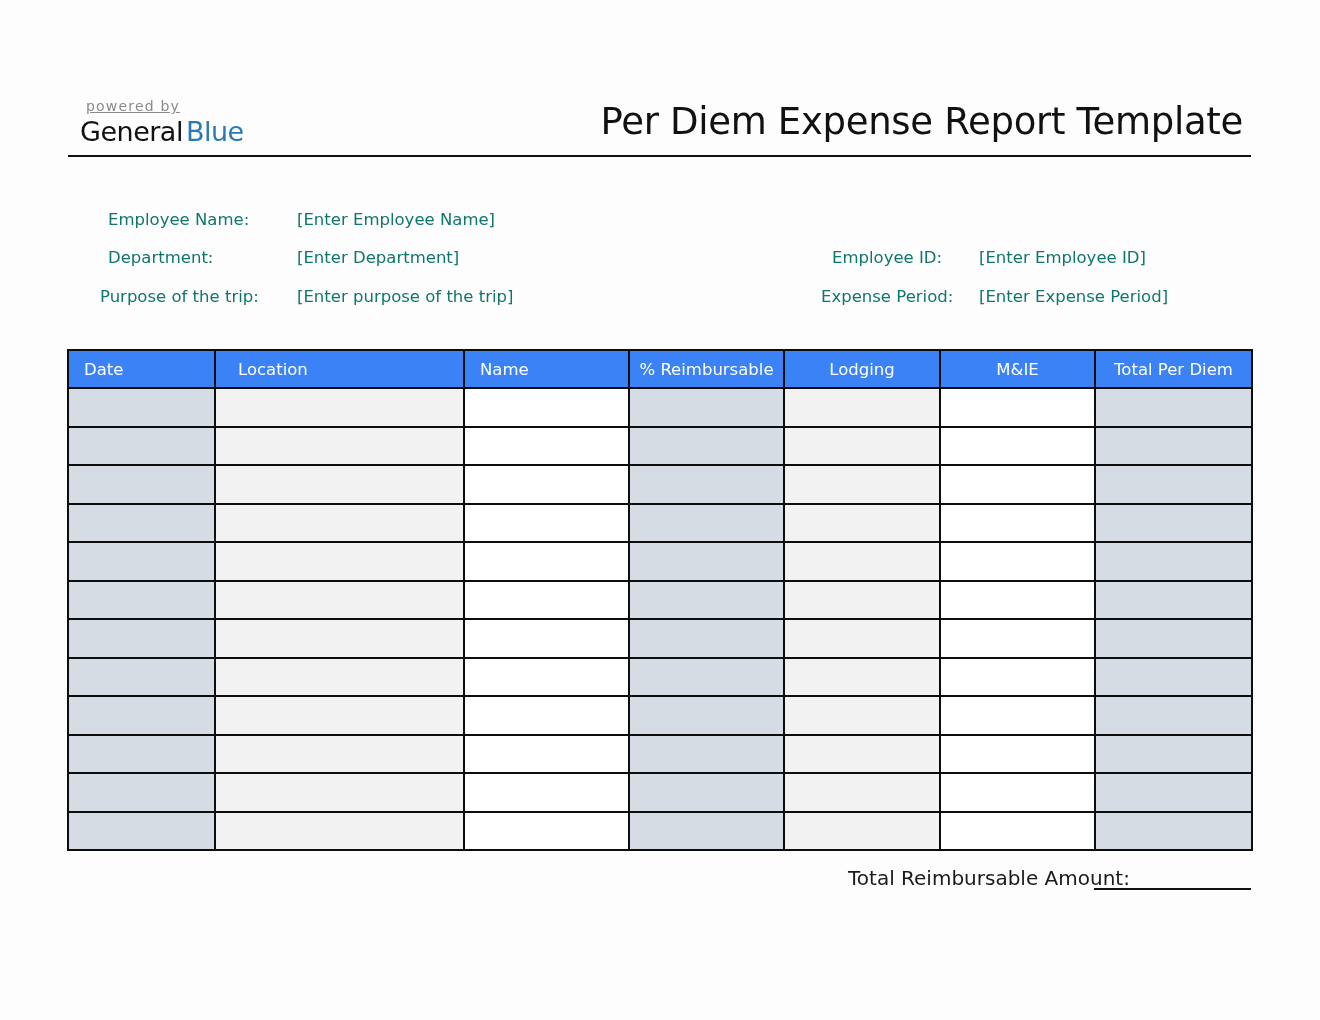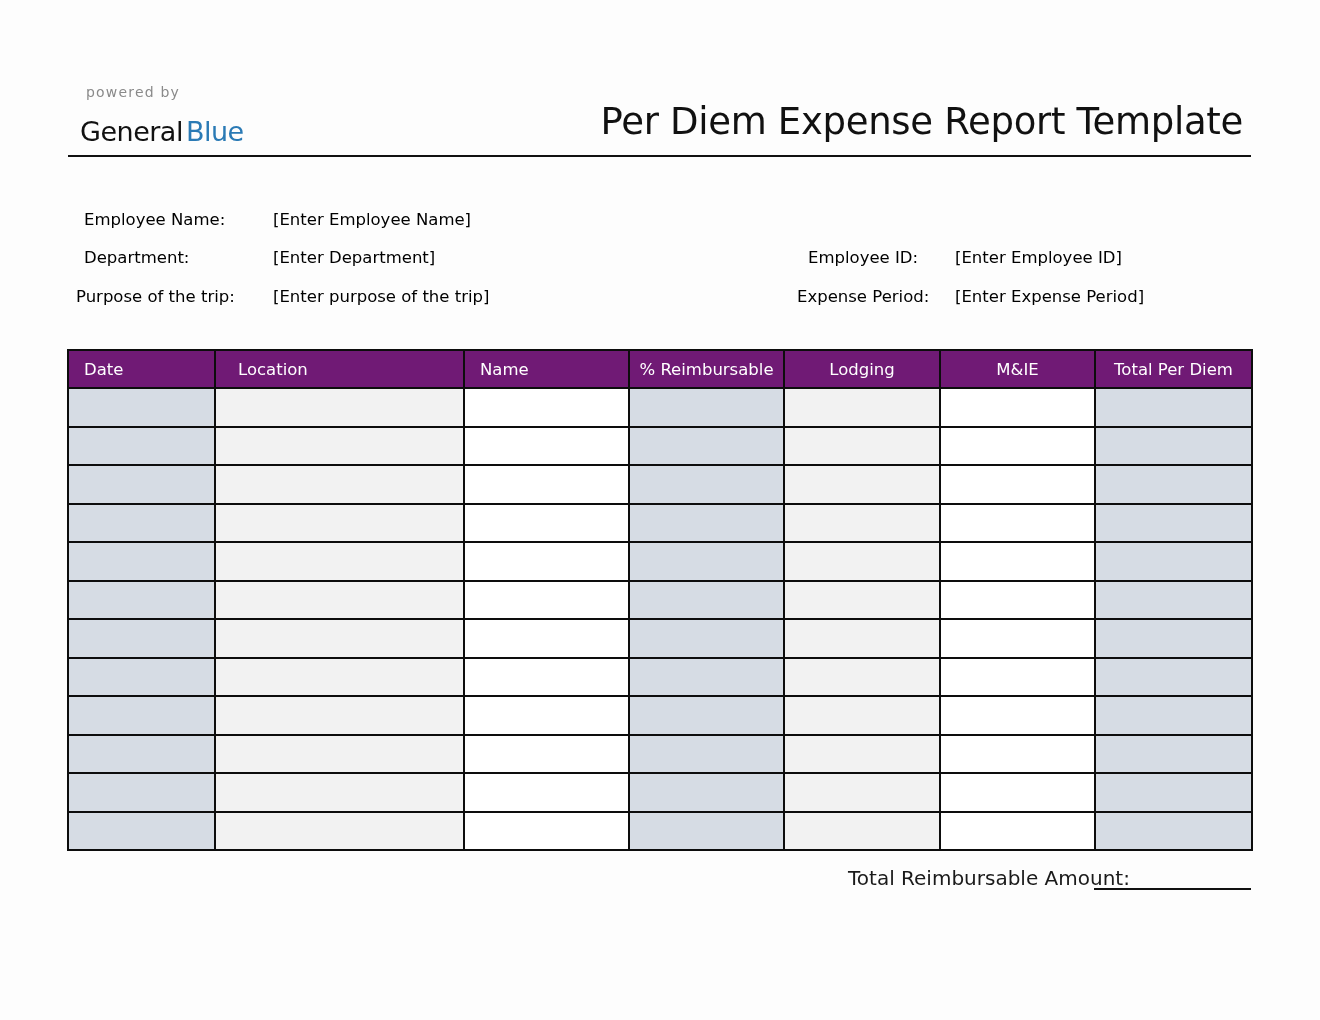--- a/index.html
+++ b/index.html
@@ -1,26 +1,26 @@
 <!DOCTYPE html>
 <html><head>
 <meta charset="utf-8">
 <style>
   html, body { margin:0; padding:0; }
   body { width:1320px; height:1020px; background:#fdfdfd; position:relative; font-family:"DejaVu Sans","Liberation Sans",sans-serif; color:#111; overflow:hidden; }
-  .powered { position:absolute; left:86px; top:84px; font-size:14px; letter-spacing:1.2px; color:#8a8a8a; }
+  .powered { position:absolute; left:86px; top:98px; font-size:14px; letter-spacing:1.2px; color:#8a8a8a;text-decoration:underline; }
   .brand { position:absolute; left:80px; top:116px; font-size:27px; letter-spacing:-0.5px; }
   .brand .g { color:#111; }
   .brand .b { color:#2a7ab5; margin-left:3px; }
   .title { position:absolute; right:77px; top:100px; font-size:37px; color:#111; letter-spacing:-0.3px; white-space:nowrap; }
   .rule { position:absolute; left:68px; top:155px; width:1183px; height:2px; background:#111; }
-  .lbl, .val { position:absolute; font-size:16.5px; color:#000000; white-space:nowrap; }
+  .lbl, .val { position:absolute; font-size:16.5px; color:#0f766e; white-space:nowrap;margin-left:24px; }
   table.grid { position:absolute; left:67px; top:349px; width:1184px; border-collapse:collapse; table-layout:fixed; }
   table.grid th, table.grid td { border:2px solid #0d0d0d; padding:0; }
-  table.grid th { background:#701a75; color:#fff; font-weight:normal; font-size:16.5px; height:36px; }
+  table.grid th { background:#3b82f6; color:#fff; font-weight:normal; font-size:16.5px; height:36px; }
   table.grid td { height:36.5px; }
   .c-slate { background:#d6dce4; }
   .c-gray { background:#f2f2f2; }
   .c-white { background:#ffffff; }
   .total-lbl { position:absolute; left:848px; top:866px; font-size:20px; color:#1a1a1a; white-space:nowrap; }
   .total-line { position:absolute; left:1094px; top:888px; width:157px; height:2px; background:#111; }
 </style>
 </head>
 <body>
 

